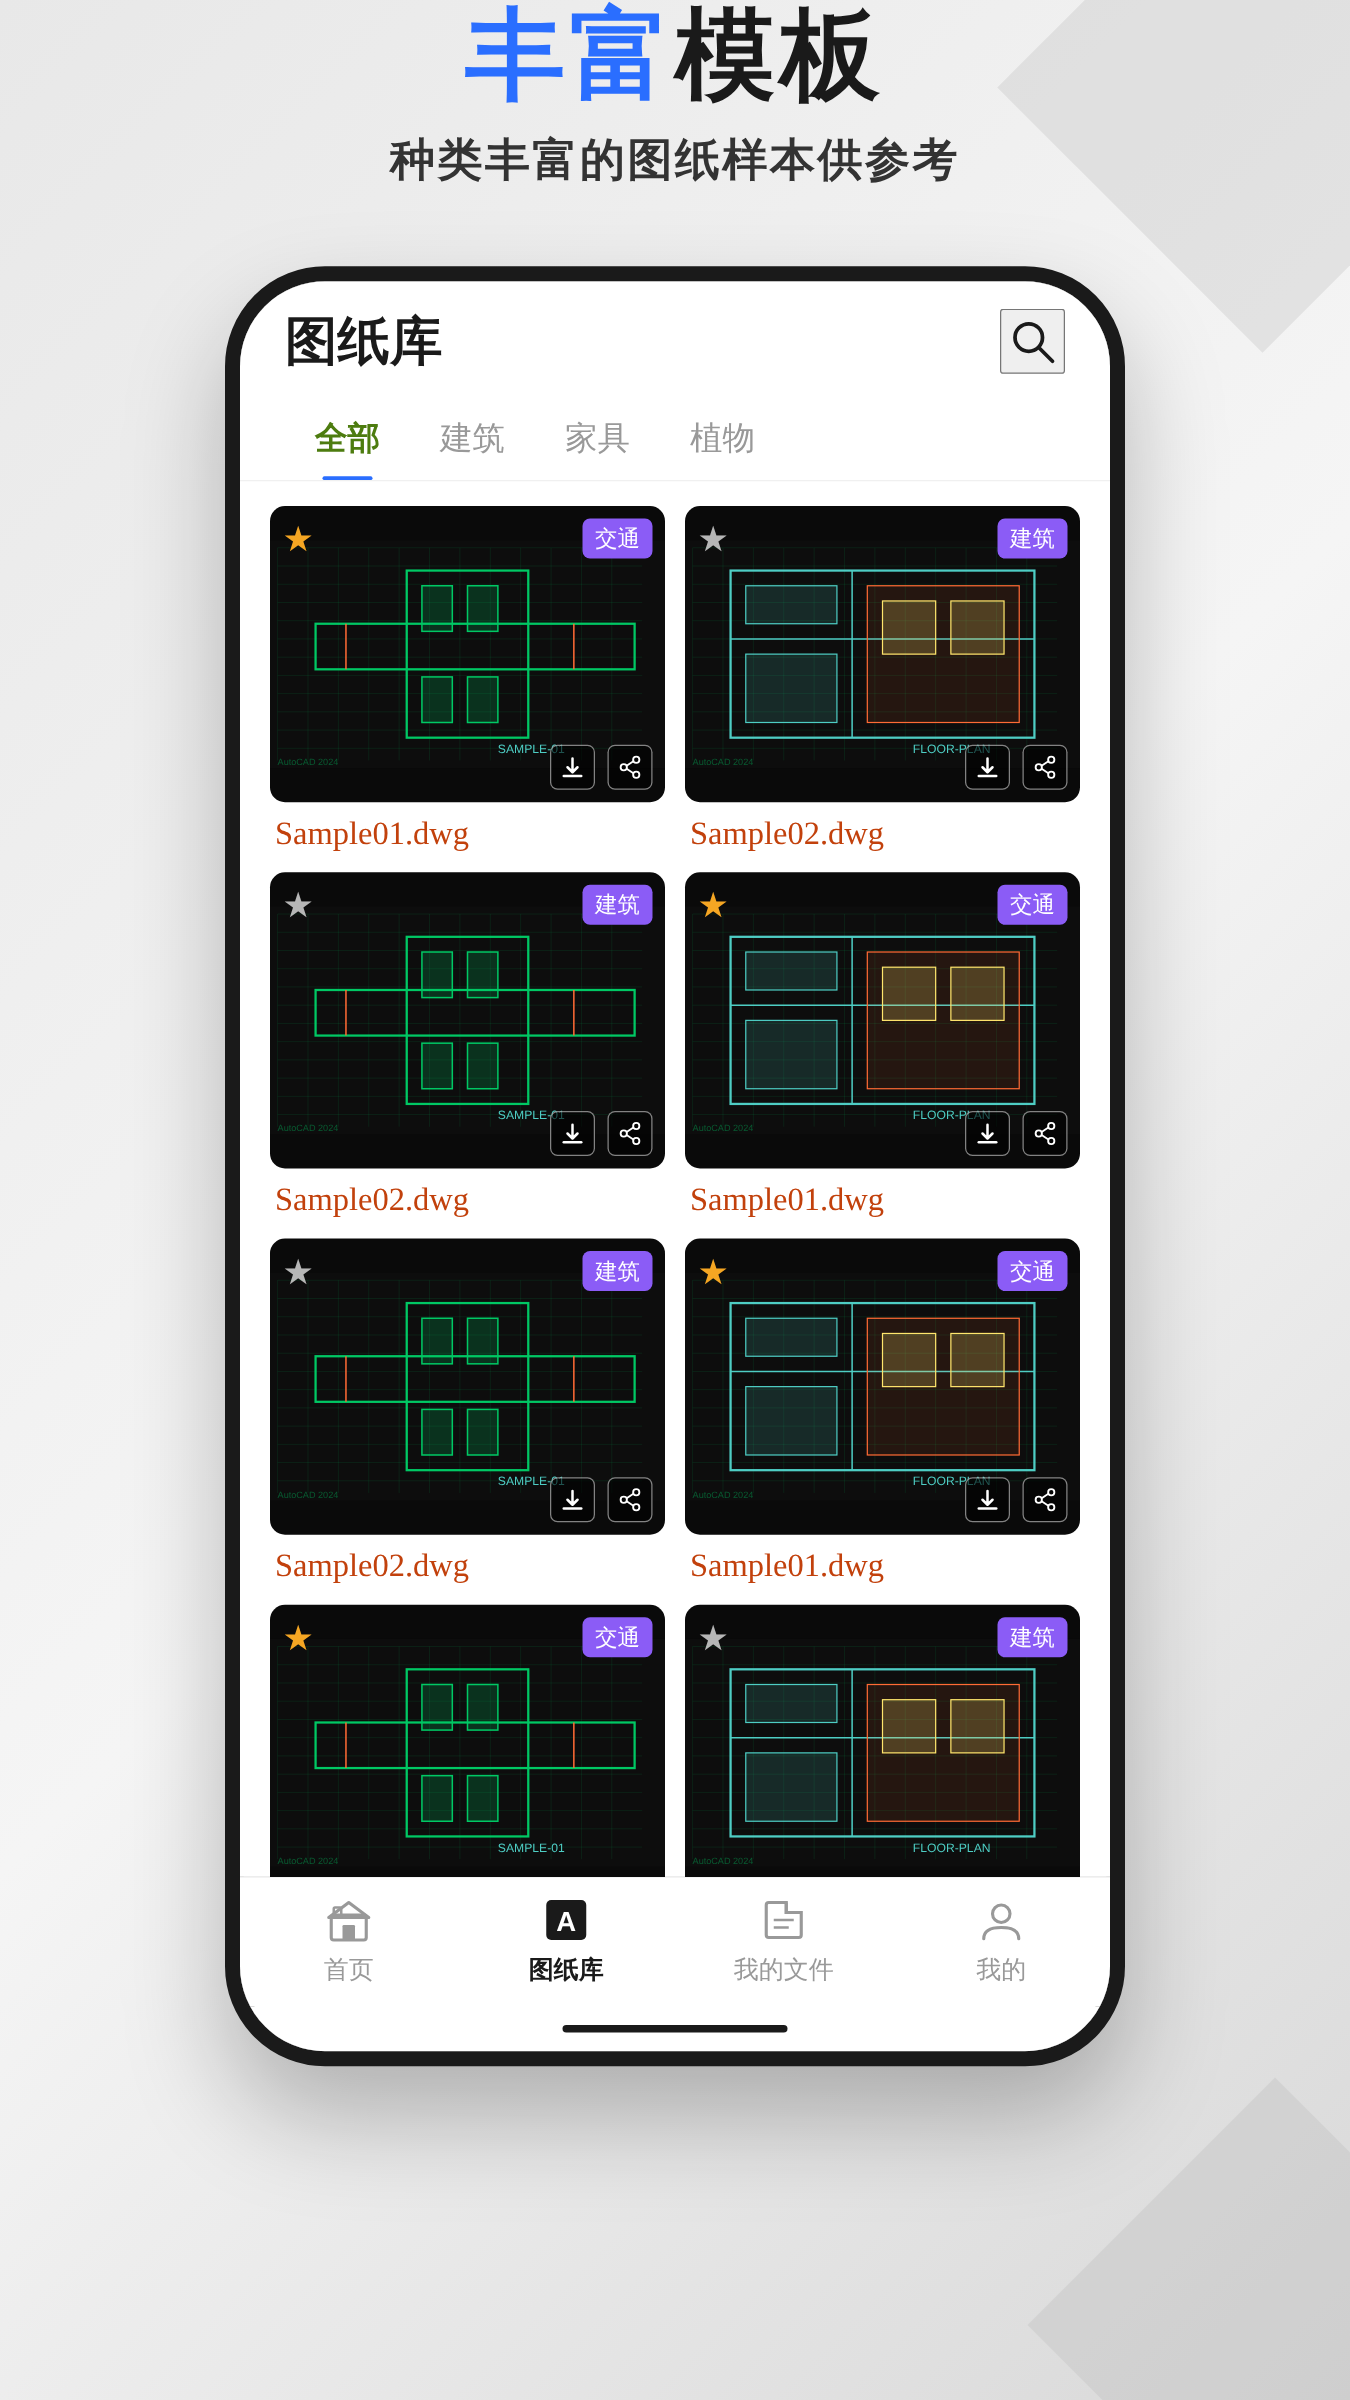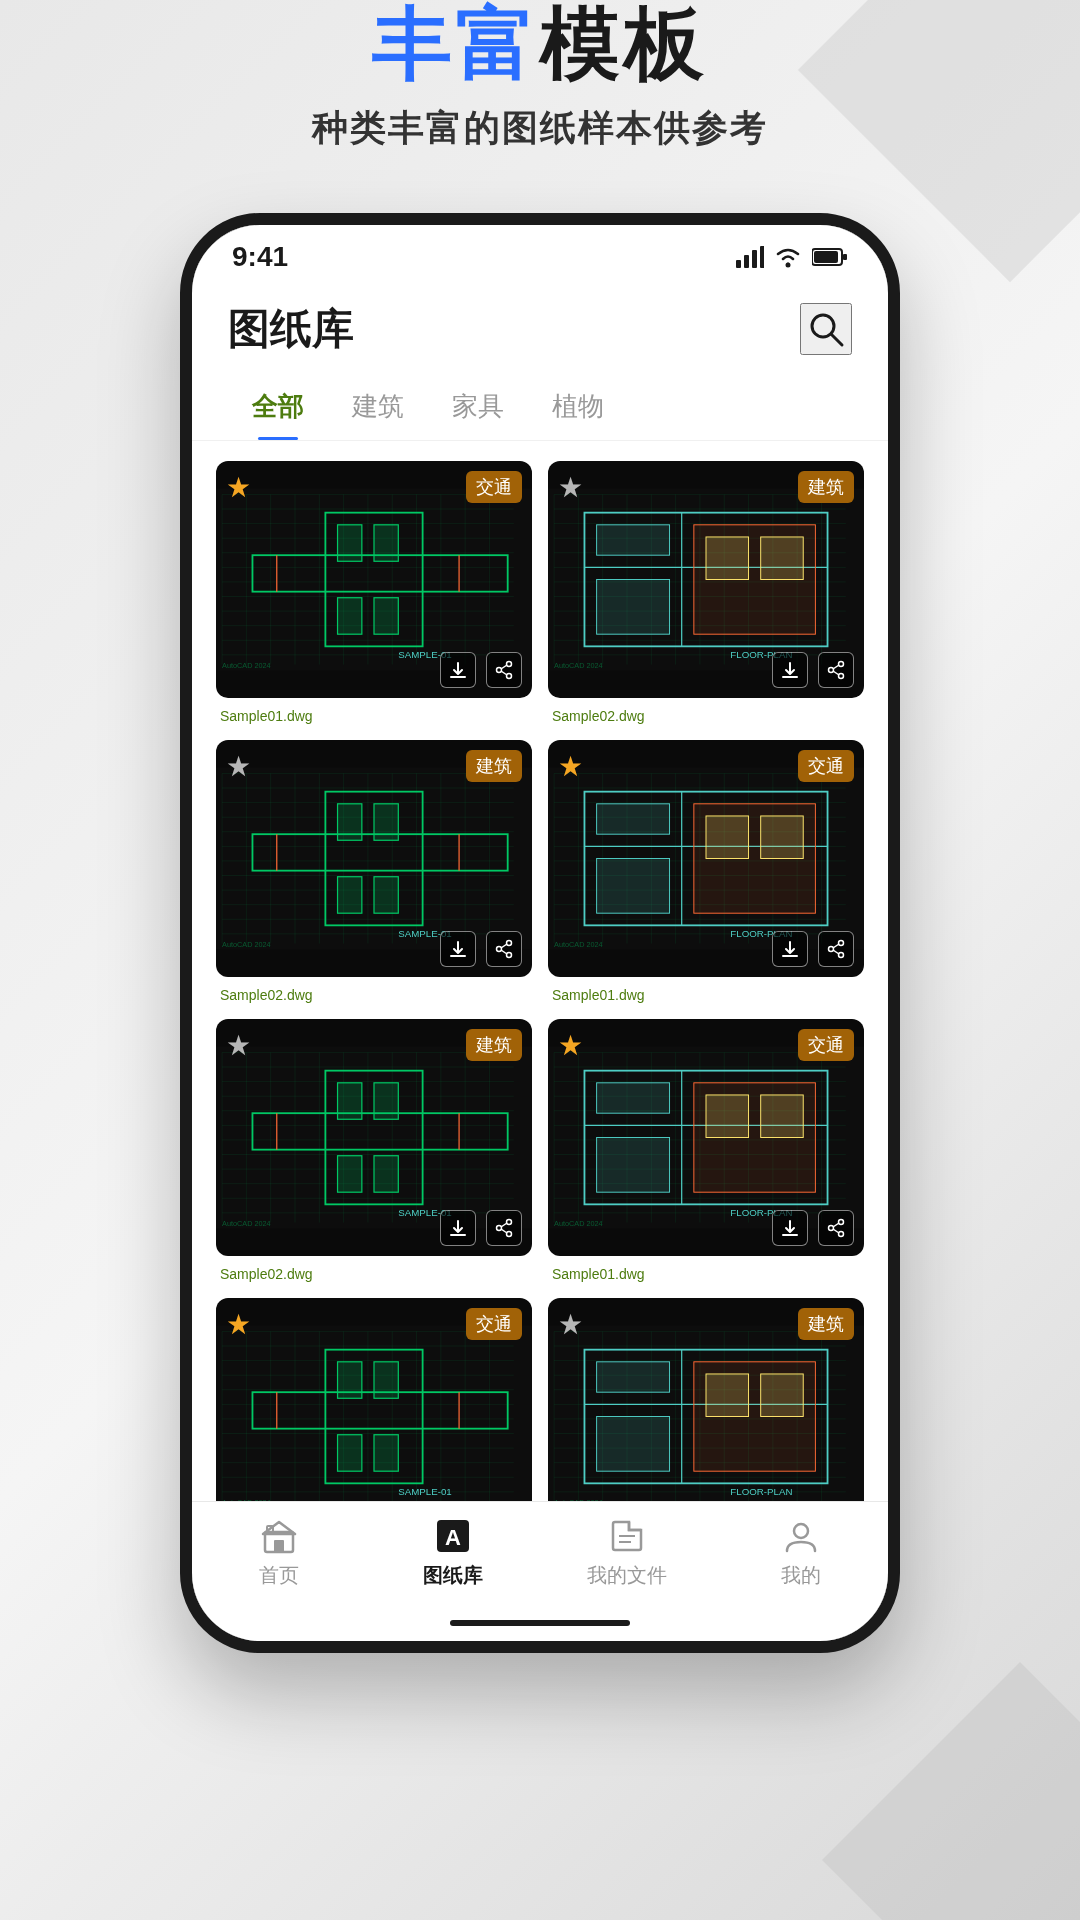--- a/index.html
+++ b/index.html
@@ -208,21 +208,21 @@
       z-index: 2;
     }
 
     .star-badge.filled { color: #F5A623; }
     .star-badge.empty { color: rgba(255,255,255,0.7); }
 
     .category-badge {
       position: absolute;
       top: 10px;
       right: 10px;
-      background: #a16207;
+      background: #8b5cf6;
       color: white;
       font-size: 18px;
       padding: 4px 10px;
       border-radius: 6px;
       font-weight: 500;
       z-index: 2;
     }
 
     .card-actions {
       position: absolute;
@@ -238,24 +238,25 @@
       height: 36px;
       background: rgba(0,0,0,0.6);
       border: 1.5px solid rgba(255,255,255,0.5);
       border-radius: 6px;
       display: flex;
       align-items: center;
       justify-content: center;
     }
 
     .card-name {
-      font-size: 14px;
-      color: #4d7c0f;
+      font-size: 26px;
+      color: #c2410c;
       margin-top: 10px;
       padding: 0 4px;
+      font-family: Liberation Serif, serif;
     }
 
     
     .bottom-nav {
       display: flex;
       justify-content: space-around;
       align-items: center;
       padding: 12px 0 16px;
       background: white;
       border-top: 1px solid #e8e8e8;
@@ -310,45 +311,20 @@
 <div class="page-header">
   <div class="header-title">
     <span class="blue-part">丰富</span><span class="dark-part">模板</span>
   </div>
   <div class="header-subtitle">种类丰富的图纸样本供参考</div>
 </div>
 
 <div class="phone-wrapper">
   <div class="phone">
 
-    <div class="status-bar">
-      <span class="status-time">9:41</span>
-      <div class="status-icons">
-
-        <svg width="28" height="22" viewBox="0 0 28 22">
-          <rect x="0" y="14" width="5" height="8" rx="1" fill="#1a1a1a"></rect>
-          <rect x="8" y="9" width="5" height="13" rx="1" fill="#1a1a1a"></rect>
-          <rect x="16" y="4" width="5" height="18" rx="1" fill="#1a1a1a"></rect>
-          <rect x="24" y="0" width="5" height="22" rx="1" fill="#1a1a1a"></rect>
-        </svg>
-
-        <svg width="28" height="22" viewBox="0 0 28 22">
-          <path d="M14 18 L14 18" stroke="#1a1a1a" stroke-width="3" stroke-linecap="round"></path>
-          <path d="M9 13 Q14 8 19 13" stroke="#1a1a1a" stroke-width="2.5" fill="none" stroke-linecap="round"></path>
-          <path d="M4 8 Q14 0 24 8" stroke="#1a1a1a" stroke-width="2.5" fill="none" stroke-linecap="round"></path>
-          <circle cx="14" cy="19" r="2.5" fill="#1a1a1a"></circle>
-        </svg>
-
-        <svg width="36" height="22" viewBox="0 0 36 22">
-          <rect x="0" y="3" width="30" height="16" rx="3" stroke="#1a1a1a" stroke-width="2" fill="none"></rect>
-          <rect x="2" y="5" width="24" height="12" rx="2" fill="#1a1a1a"></rect>
-          <rect x="31" y="8" width="4" height="6" rx="1" fill="#1a1a1a"></rect>
-        </svg>
-      </div>
-    </div>
 
     <div class="app-content">
 
       <div class="app-header">
         <div class="app-title">图纸库</div>
         <button class="search-btn">
           <svg width="38" height="38" viewBox="0 0 38 38">
             <circle cx="16" cy="16" r="11" stroke="#1a1a1a" stroke-width="3" fill="none"></circle>
             <line x1="24" y1="24" x2="35" y2="35" stroke="#1a1a1a" stroke-width="3" stroke-linecap="round"></line>
           </svg>

